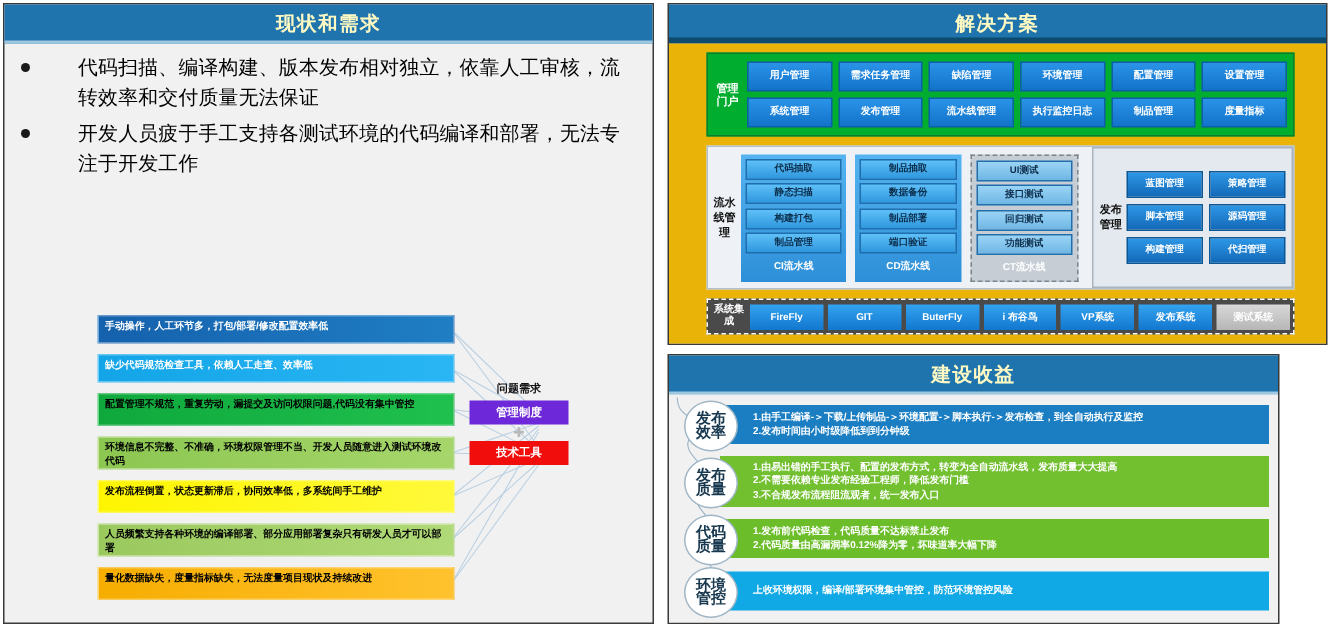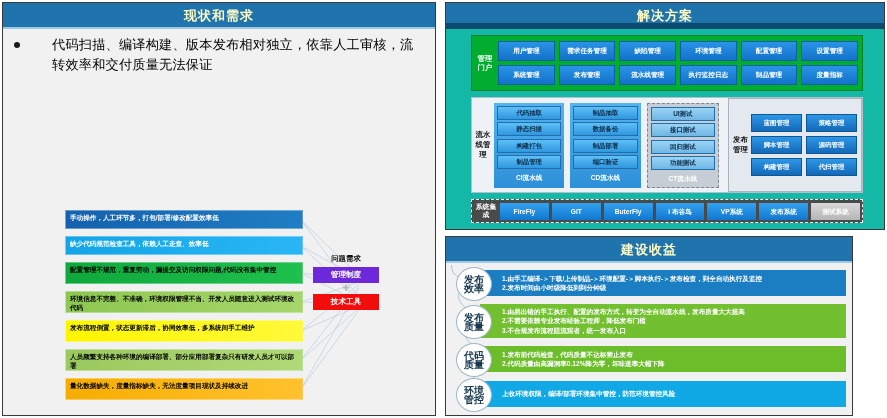--- a/index.html
+++ b/index.html
@@ -36,22 +36,22 @@
   .needbox{position:absolute;left:310px;top:48px;width:66px;text-align:center;}
   .need-title{font-size:7.4px;font-weight:bold;color:#111;margin-bottom:3px;}
   .need-tag{font-size:7.6px;font-weight:bold;color:#fff;padding:3px 0;}
   .need-tag.dark{background:#6d28d9;}
   .need-tag.bright{background:#f20d0d;}
   .need-plus{color:#b9b9b9;font-size:9px;font-weight:bold;line-height:9px;padding:1px 0;}
   .fan{position:absolute;left:296px;top:0;width:90px;height:211px;}
 
   
   #sol-panel{left:445px;top:2px;width:440px;height:228px;}
-  #sol-panel .panel-head{height:26px;line-height:26px;font-size:13px;border-bottom:6px solid #0c4a6e;}
-  .sol-body{position:relative;width:100%;height:200px;background:#14b8a6;}
+  #sol-panel .panel-head{height:26px;line-height:26px;font-size:13px;border-bottom:4px solid #0c4a6e;}
+  .sol-body{position:relative;width:100%;height:200px;background:#eab308;}
 
   .portal{position:absolute;left:25px;top:6px;width:392px;height:56px;background:#00ad2f;
           border:1px solid #0b7f2a;display:flex;align-items:center;box-sizing:border-box;}
   .portal-label{width:22px;font-size:7.4px;font-weight:bold;color:#fff;line-height:9px;
                 text-align:center;letter-spacing:0;padding-left:2px;}
   .portal-grid{flex:1;display:grid;grid-template-columns:repeat(6,1fr);grid-gap:4px;padding:3px 4px 3px 2px;}
   .chip{background:linear-gradient(180deg,#2a93e8,#1273c9);color:#fff;font-size:6.6px;font-weight:bold;
         text-align:center;line-height:18px;height:18px;border:1px solid #0e5fa8;overflow:hidden;}
 
   .pipe-wrap{position:absolute;left:25px;top:68px;width:392px;height:96px;
@@ -111,20 +111,24 @@
   <div class="panel" id="left-panel">
     <div class="panel-head">
       <span>现状和需求</span>
     </div>
 
     <div class="bullets">
       <div class="bullet">
         <div class="dot"></div>
         <div class="btxt">代码扫描、编译构建、版本发布相对独立，依靠人工审核，流转效率和交付质量无法保证</div>
       </div>
+      <div class="bullet">
+        <div class="dot"></div>
+        <div class="btxt">开发人员疲于手工支持各测试环境的代码编译和部署，无法专注于开发工作</div>
+      </div>
     </div>
 
     <div class="diagram">
       <svg class="fan" viewBox="0 0 90 211" preserveAspectRatio="none">
         <g stroke="#b9cfe2" stroke-width="0.7" fill="none">
           <path d="M2,14 L60,70"></path>
             <path d="M2,40 L60,72"></path>
             <path d="M2,67 L60,74"></path>
           <path d="M2,96 L60,76"></path>
             <path d="M2,125 L60,78"></path>

